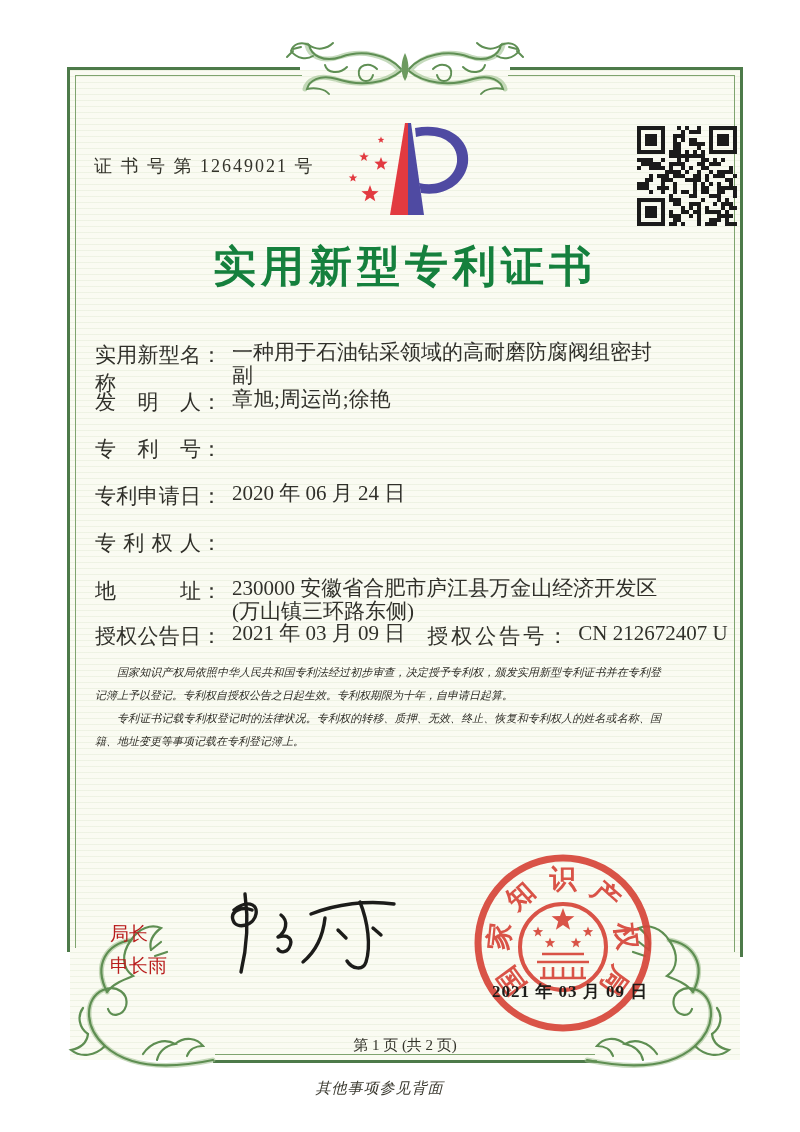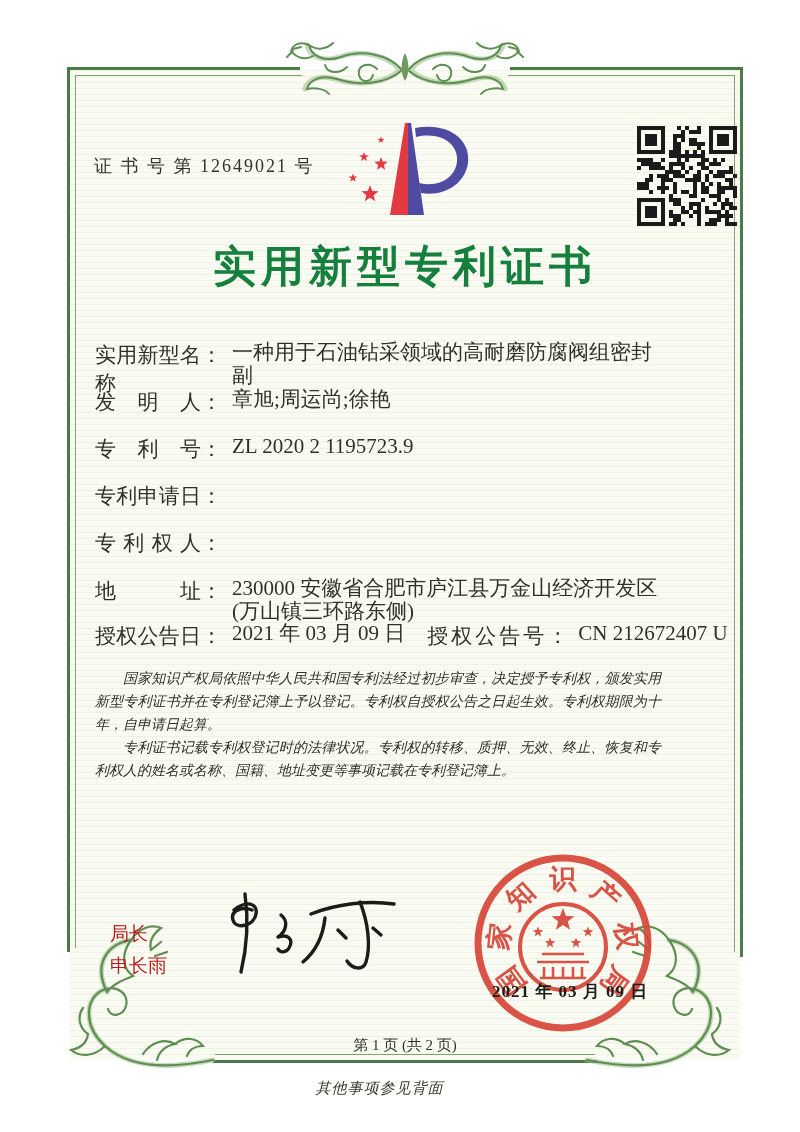--- a/index.html
+++ b/index.html
@@ -15,22 +15,22 @@
   #cert-no{left:94px;top:126px;font-size:18px;letter-spacing:2px;color:#33332a;margin-top:28px;}
   #title{left:67px;top:238px;width:676px;text-align:center;
          font-size:43px;font-weight:700;letter-spacing:5px;color:#15803d;}
   .frow{left:95px;width:566px;font-size:21px;color:#30302a;display:flex;align-items:flex-start;}
   .flabel{display:inline-block;width:106px;flex:none;text-align:justify;text-align-last:justify;}
   .fcolon{flex:none;margin-right:10px;}
   .fvalue{flex:1 1 auto;line-height:23px;}
   #row-grant .fvalue{flex:none;}
   #grant-no-group{margin-left:22px;display:flex;}
   #grant-no-group .flabel{width:auto;letter-spacing:3px;}
-  #body-text{left:95px;top:661px;width:566px;font-size:14px;line-height:23px;
-             text-align:justify;color:#2e2d26;font-style:italic;margin-top:6px;}
+  #body-text{left:95px;top:661px;width:566px;font-size:11px;line-height:23px;
+             text-align:justify;color:#2e2d26;font-style:italic;}
   #body-text p{margin:0;text-indent:2em;}
   #signer{left:110px;top:918px;font-size:19px;line-height:32px;
           font-family:"Liberation Sans","DejaVu Sans",sans-serif;color:#b91c1c;}
   #seal-date{left:492px;top:980px;font-size:17px;letter-spacing:1px;color:#1d1d1a;font-weight:600;}
   #footer-page{left:67px;top:1036px;width:676px;text-align:center;font-size:15px;color:#33332a;}
   #footer-note{left:0;top:1079px;width:759px;text-align:center;font-size:15px;
                font-style:italic;color:#3a392f;letter-spacing:1px;}
   svg{display:block;}
 </style>
 </head>
@@ -430,25 +430,25 @@
   <span class="fvalue">一种用于石油钻采领域的高耐磨防腐阀组密封副</span>
 </div>
 <div class="abs frow" style="top:388px">
   <span class="flabel">发明人</span>
     <span class="fcolon">：</span>
   <span class="fvalue">章旭;周运尚;徐艳</span>
 </div>
 <div class="abs frow" style="top:435px">
   <span class="flabel">专利号</span>
     <span class="fcolon">：</span>
-  <span class="fvalue">ZL 2020 2 1195723.9</span>
 </div>
 <div class="abs frow" style="top:482px">
   <span class="flabel">专利申请日</span>
     <span class="fcolon">：</span>
+  <span class="fvalue">2020 年 06 月 24 日</span>
 </div>
 <div class="abs frow" style="top:529px">
   <span class="flabel">专利权人</span>
     <span class="fcolon">：</span>
 </div>
 <div class="abs frow" style="top:577px">
   <span class="flabel">地址</span>
     <span class="fcolon">：</span>
   <span class="fvalue" style="max-width:452px">230000 安徽省合肥市庐江县万金山经济开发区(万山镇三环路东侧)</span>
 </div>

